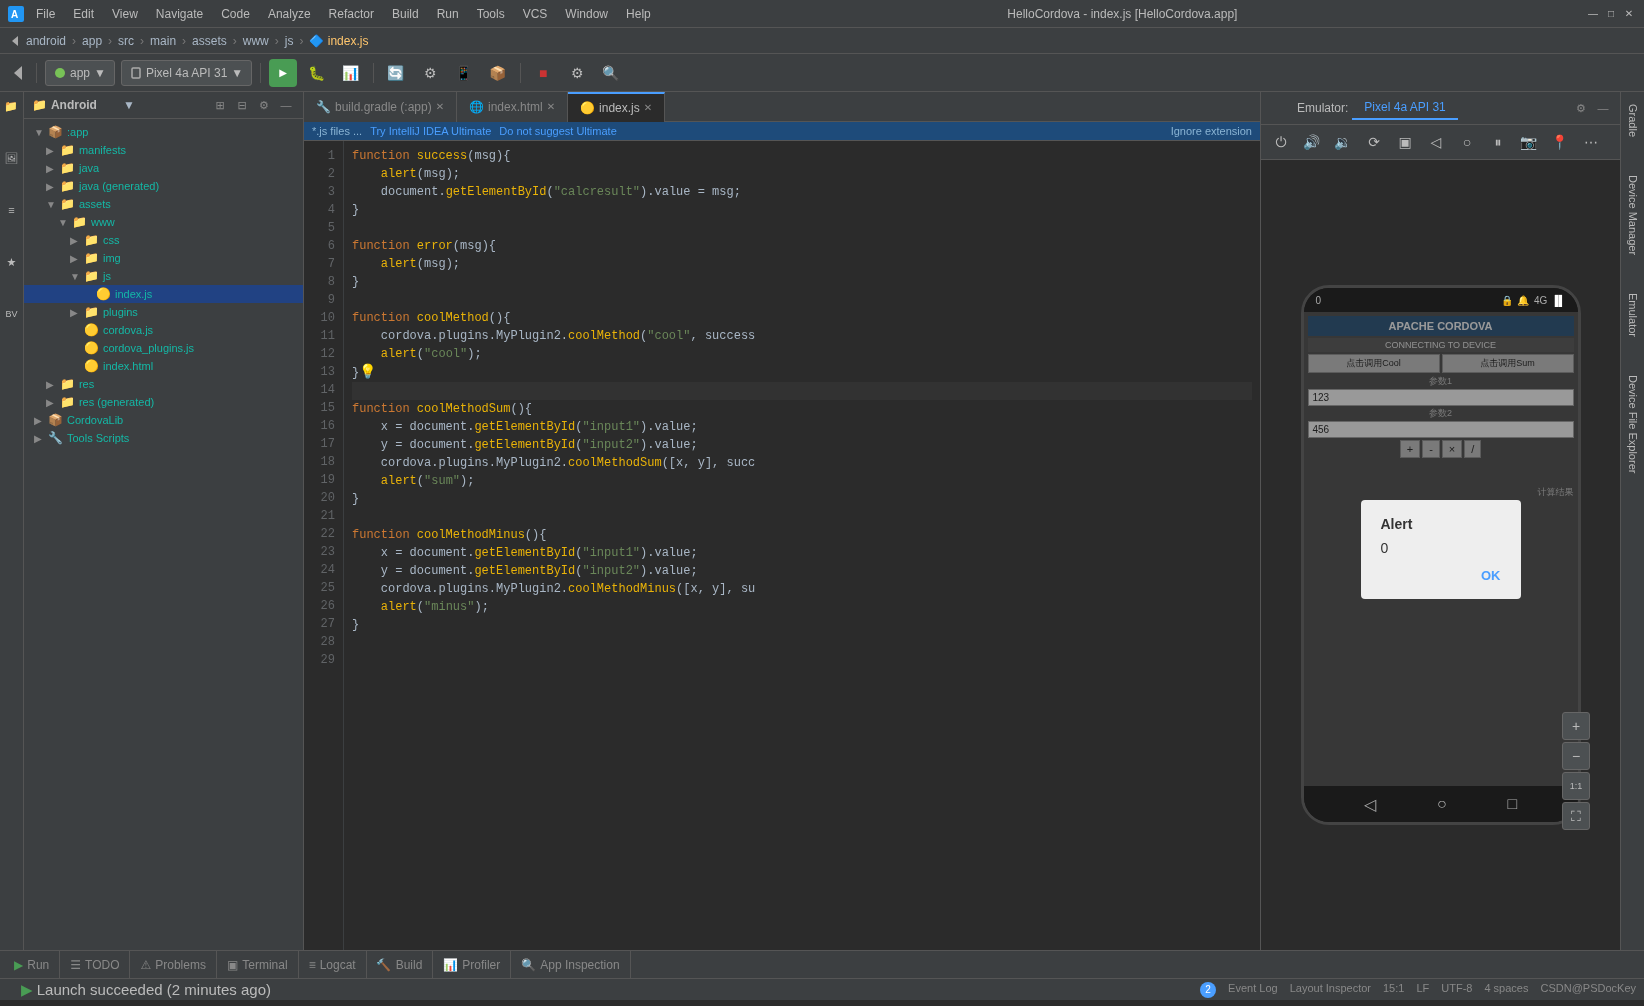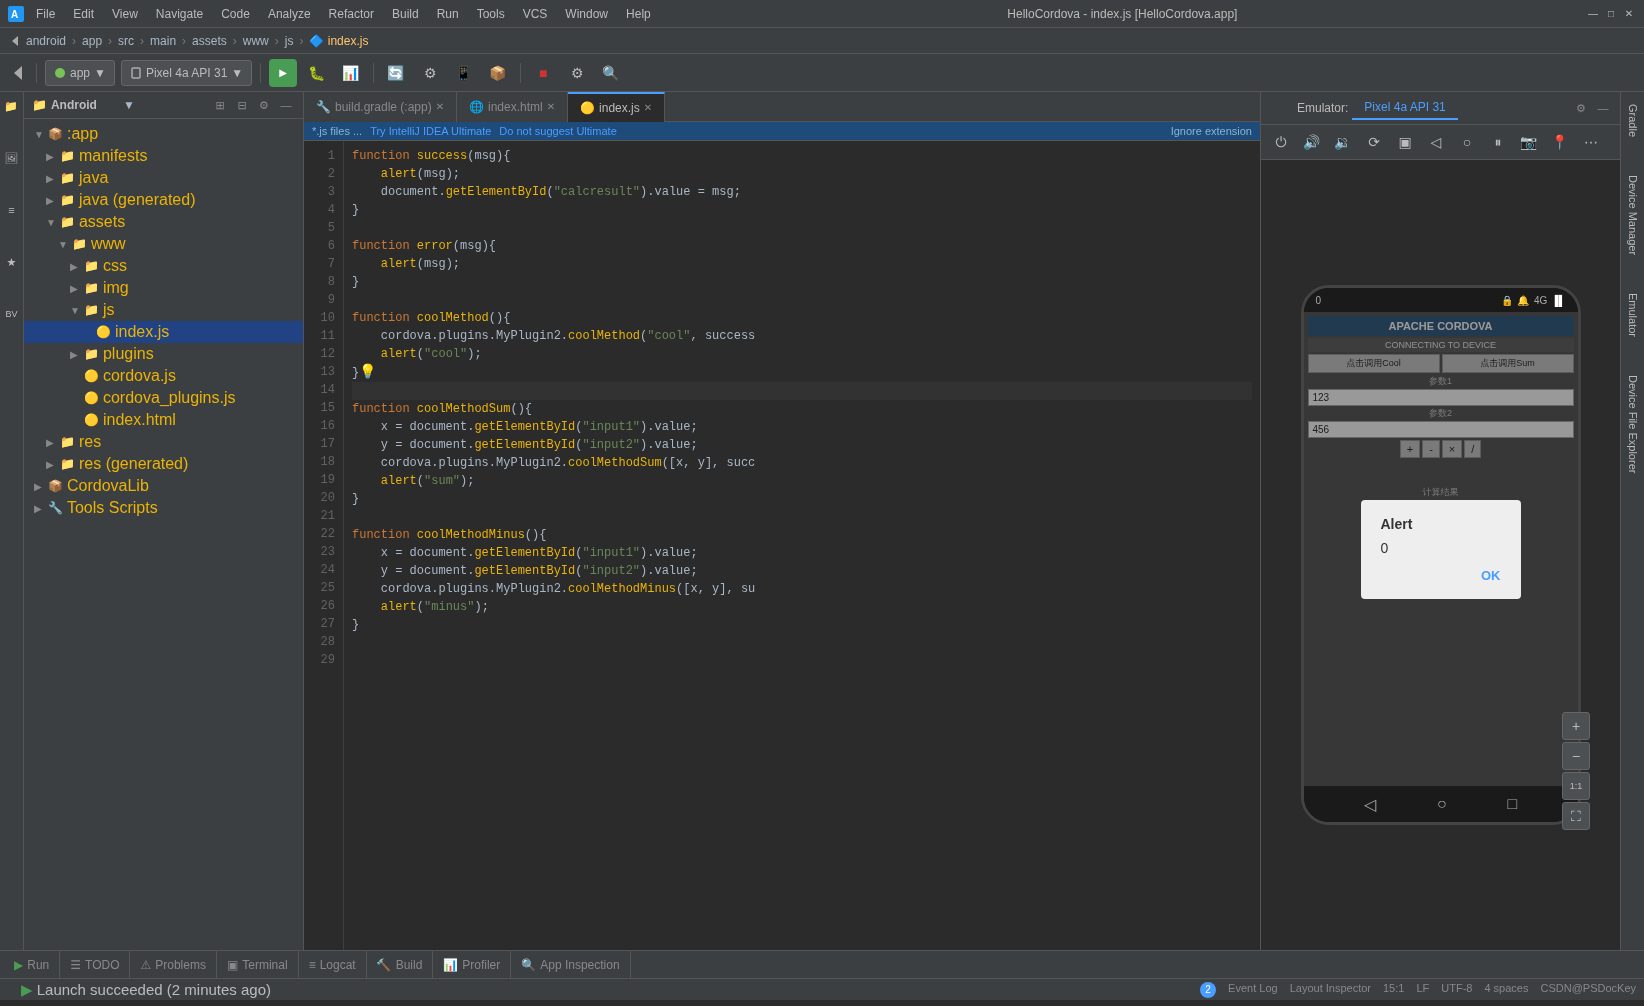--- a/index.html
+++ b/index.html
@@ -36,21 +36,21 @@
     #project-panel { width: 280px; background: #3c3f41; border-right: 1px solid #555; display: flex; flex-direction: column; }
     #project-header { display: flex; align-items: center; padding: 4px 8px; border-bottom: 1px solid #555; gap: 4px; }
     #project-header .panel-title { font-weight: bold; color: #bbb; font-size: 12px; flex: 1; }
     .panel-action { width: 18px; height: 18px; display: flex; align-items: center; justify-content: center; cursor: pointer; color: #888; font-size: 11px; }
     #project-tree { flex: 1; overflow-y: auto; padding: 4px 0; }
     .tree-item { display: flex; align-items: center; padding: 2px 4px; cursor: pointer; gap: 2px; white-space: nowrap; }
     .tree-item.selected { background: #214283; }
     .tree-item .indent { display: inline-block; }
     .tree-arrow { color: #888; font-size: 10px; width: 12px; }
     .tree-icon { font-size: 12px; margin-right: 2px; }
-    .tree-label { font-size: 16px; color: #eab308; }
+    .tree-label { font-size: 11px; color: #14b8a6; }
 
     
     #editor-area { flex: 1; display: flex; flex-direction: column; background: #2b2b2b; }
     #tabs-bar { background: #3c3f41; display: flex; align-items: center; border-bottom: 1px solid #555; height: 30px; }
     .editor-tab { display: flex; align-items: center; padding: 0 12px; height: 30px; border-right: 1px solid #555; cursor: pointer; gap: 4px; font-size: 12px; color: #888; background: #3c3f41; }
     .editor-tab.active { background: #2b2b2b; color: #bbb; border-top: 2px solid #4a9eff; }
     .tab-close { color: #888; font-size: 10px; cursor: pointer; }
     #info-bar { background: #1e4b7a; padding: 3px 8px; display: flex; align-items: center; gap: 8px; font-size: 11px; color: #8ab4d4; border-bottom: 1px solid #555; }
     #info-bar .info-link { color: #4a9eff; cursor: pointer; }
     #info-bar .info-dismiss { color: #8ab4d4; cursor: pointer; margin-left: auto; }
@@ -86,21 +86,21 @@
     .alert-msg { font-size: 14px; color: #333; margin-bottom: 12px; }
     .alert-btn { text-align: right; color: #4a9eff; font-size: 13px; font-weight: bold; cursor: pointer; }
     .app-title-bar { background: #3a6186; color: white; text-align: center; padding: 4px; font-size: 11px; font-weight: bold; }
     .connecting-badge { background: #666; color: #eee; text-align: center; padding: 2px; font-size: 9px; margin: 2px 0; }
     .btn-row { display: flex; gap: 2px; margin: 2px 0; }
     .app-btn { background: #ccc; border: 1px solid #999; padding: 2px 6px; font-size: 9px; color: #333; flex: 1; text-align: center; }
     .input-label { text-align: center; font-size: 9px; color: #ccc; }
     .app-input { background: white; border: 1px solid #aaa; width: 100%; padding: 2px 4px; font-size: 10px; color: #333; margin: 1px 0; }
     .calc-btns { display: flex; gap: 2px; margin: 2px 0; justify-content: center; }
     .calc-btn { background: #ccc; border: 1px solid #999; padding: 2px 6px; font-size: 11px; color: #333; }
-    .result-label { text-align: center; font-size: 9px; color: #ccc; margin-top: 28px; }
+    .result-label { text-align: right; font-size: 9px; color: #ccc; margin-top: 28px; }
     .result-value { text-align: center; font-size: 12px; color: #bef264; font-weight: bold; }
 
     
     #right-icons { width: 24px; background: #3c3f41; display: flex; flex-direction: column; align-items: center; padding-top: 4px; gap: 2px; border-left: 1px solid #555; }
 
     
     #bottom-tabs { background: #3c3f41; height: 28px; display: flex; align-items: center; border-top: 1px solid #555; padding: 0 4px; gap: 0; }
     .bottom-tab { display: flex; align-items: center; padding: 0 10px; height: 28px; cursor: pointer; font-size: 12px; color: #888; gap: 4px; border-right: 1px solid #555; }
 
     #status-bar { background: #3c3f41; height: 22px; display: flex; align-items: center; padding: 0 8px; border-top: 1px solid #555; justify-content: space-between; }

